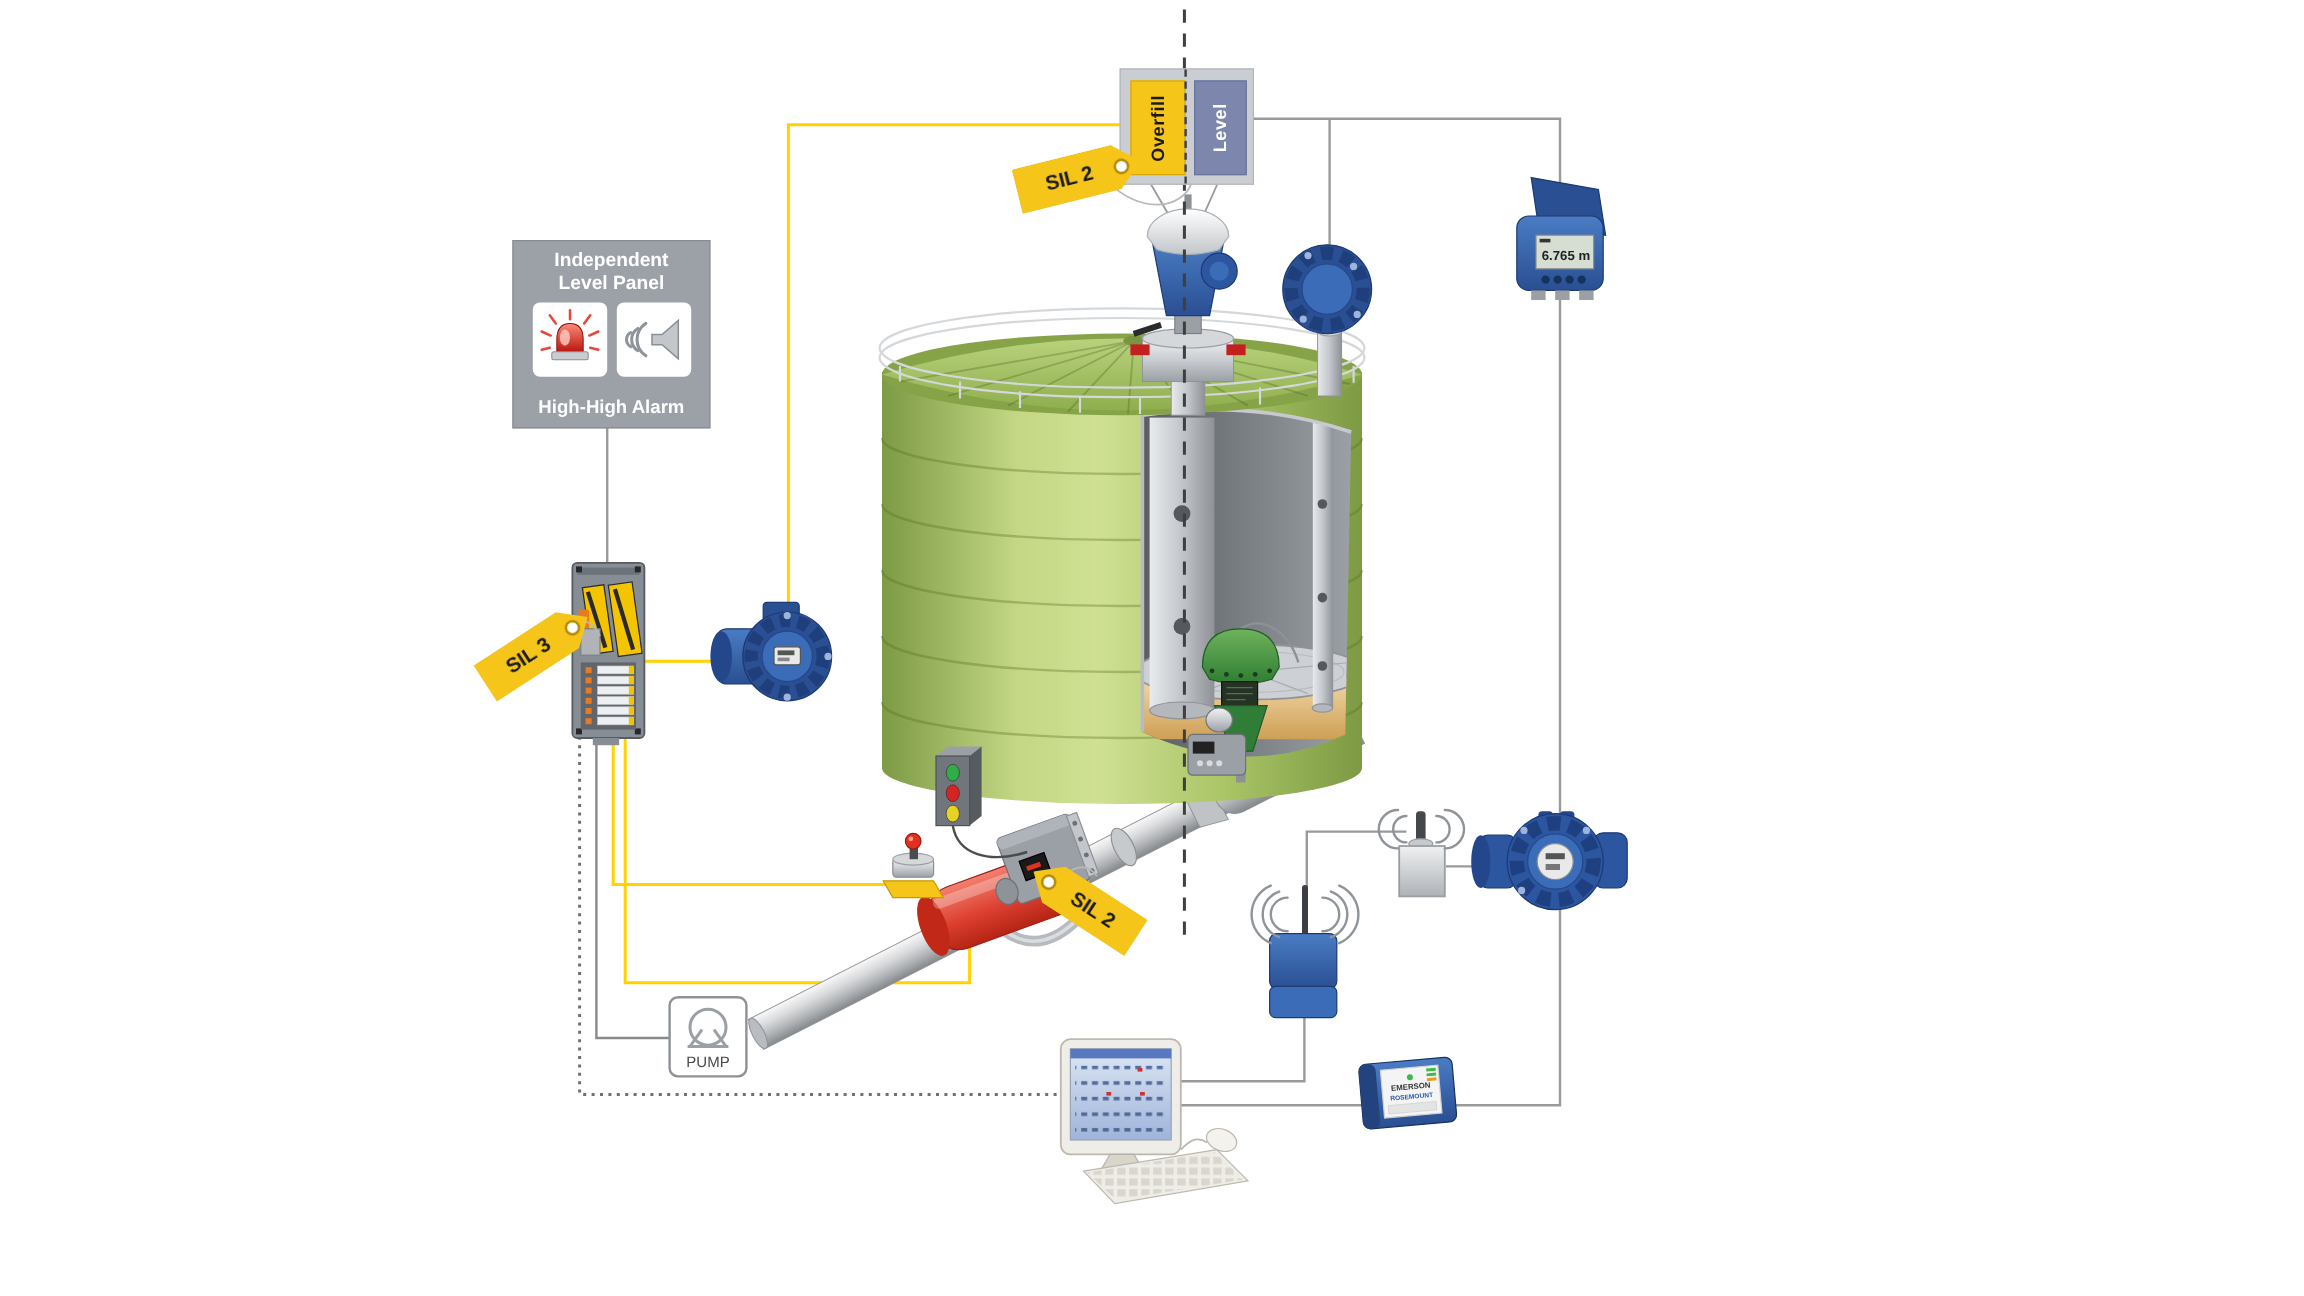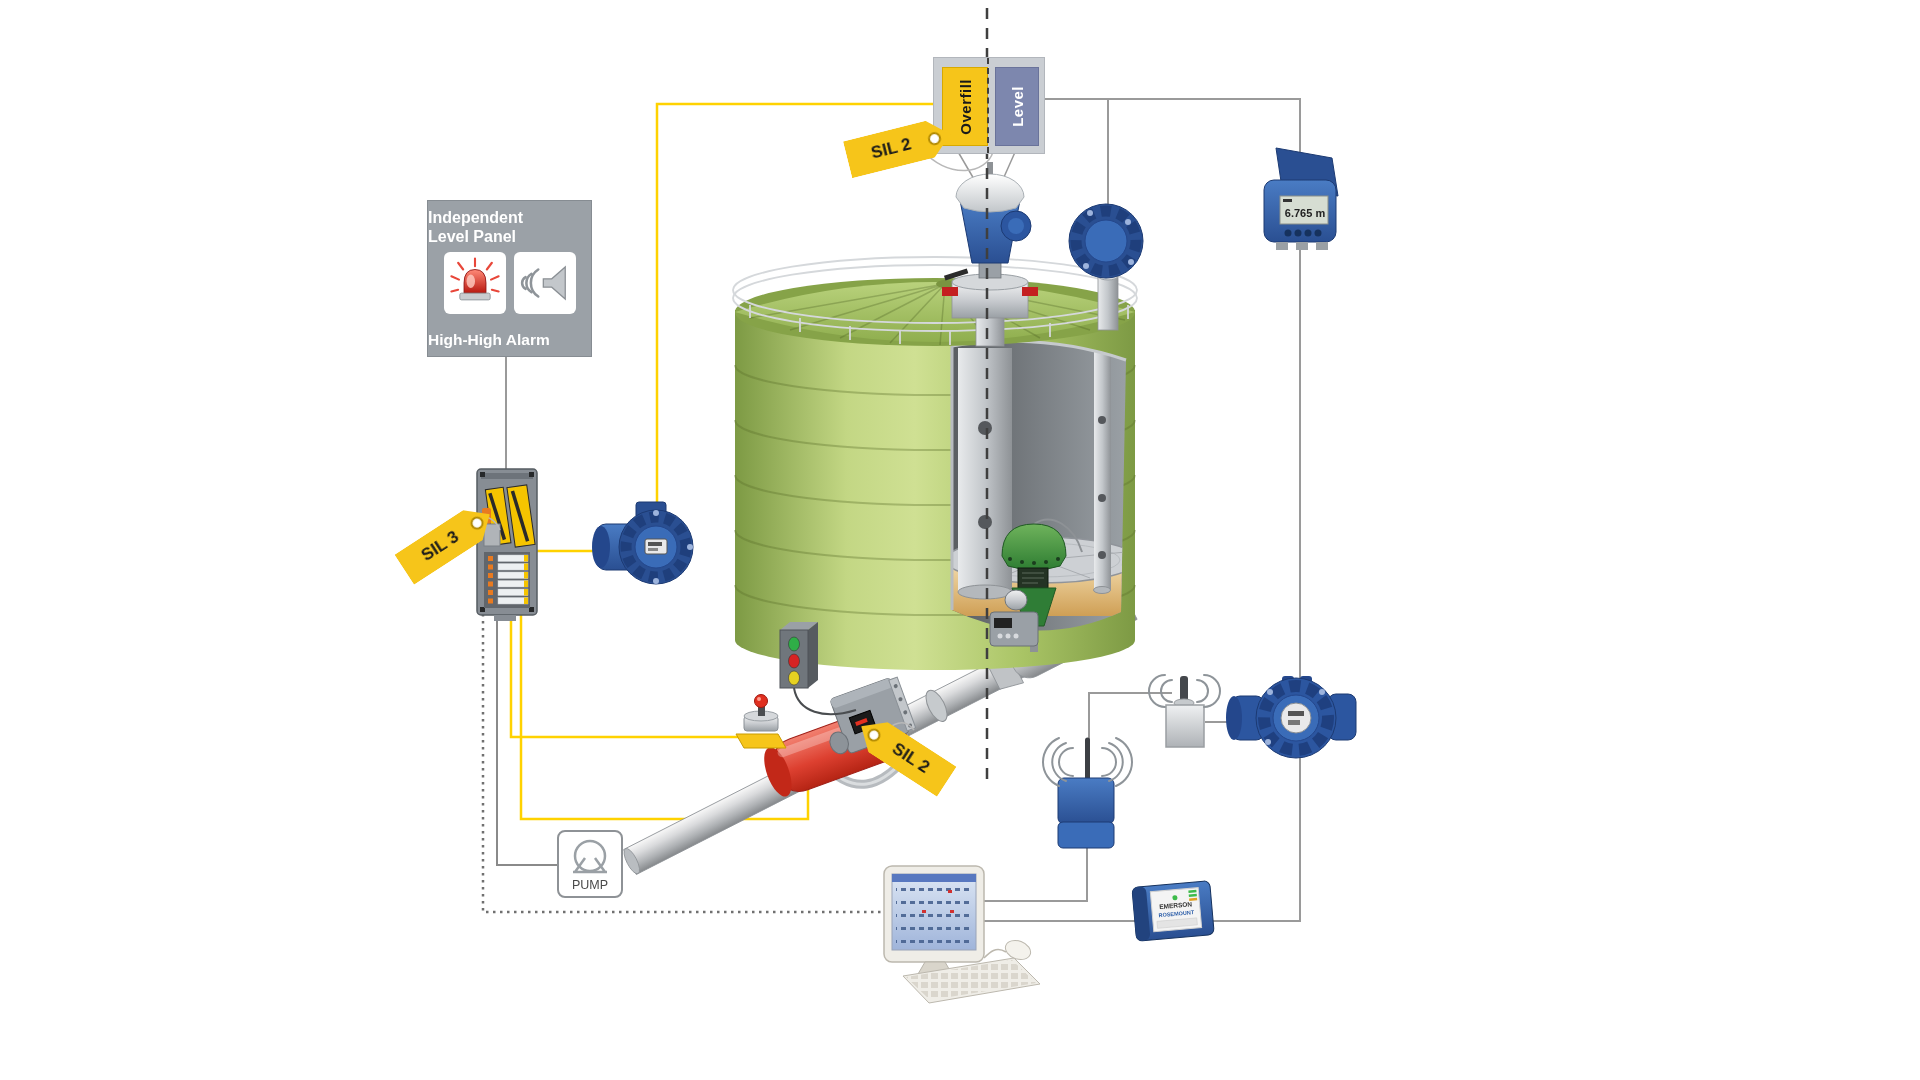--- a/index.html
+++ b/index.html
@@ -20,21 +20,21 @@
   .tag .hole{position:absolute;width:9px;height:9px;border-radius:50%;background:#fff;border:2px solid #b08800;}
   .tag-r{clip-path:polygon(0% 0%,80% 0%,100% 50%,80% 100%,0% 100%);padding-right:16px;}
   .tag-r .hole{right:9%;}
   .tag-l{clip-path:polygon(20% 0%,100% 0%,100% 100%,20% 100%,0% 50%);padding-left:16px;}
   .tag-l .hole{left:9%;}
   #tagTop{left:846px;top:128px;width:90px;height:38px;transform:rotate(-14deg);}
   #tagSil3{left:396px;top:524px;width:86px;height:36px;transform:rotate(-33deg);}
   #tagValve{left:853px;top:736px;width:86px;height:36px;transform:rotate(33deg);}
   
   #alarm{left:427px;top:200px;width:163px;height:155px;background:#9ba1a7;border:1px solid #868c92;
-         color:#fff;}
+         text-align:center;color:#fff;}
   #alarm .ttl{margin-top:8px;font-weight:bold;font-size:16px;line-height:1.18;}
   #alarm .icons{display:flex;justify-content:center;gap:8px;margin-top:5px;}
   #alarm .cell{width:62px;height:62px;background:#fff;border-radius:6px;display:flex;align-items:center;justify-content:center;}
   #alarm .cap{position:absolute;bottom:7px;left:0;right:0;font-weight:bold;font-size:15.5px;}
 </style>
 </head>
 <body>
 
 <div id="stage">
 

